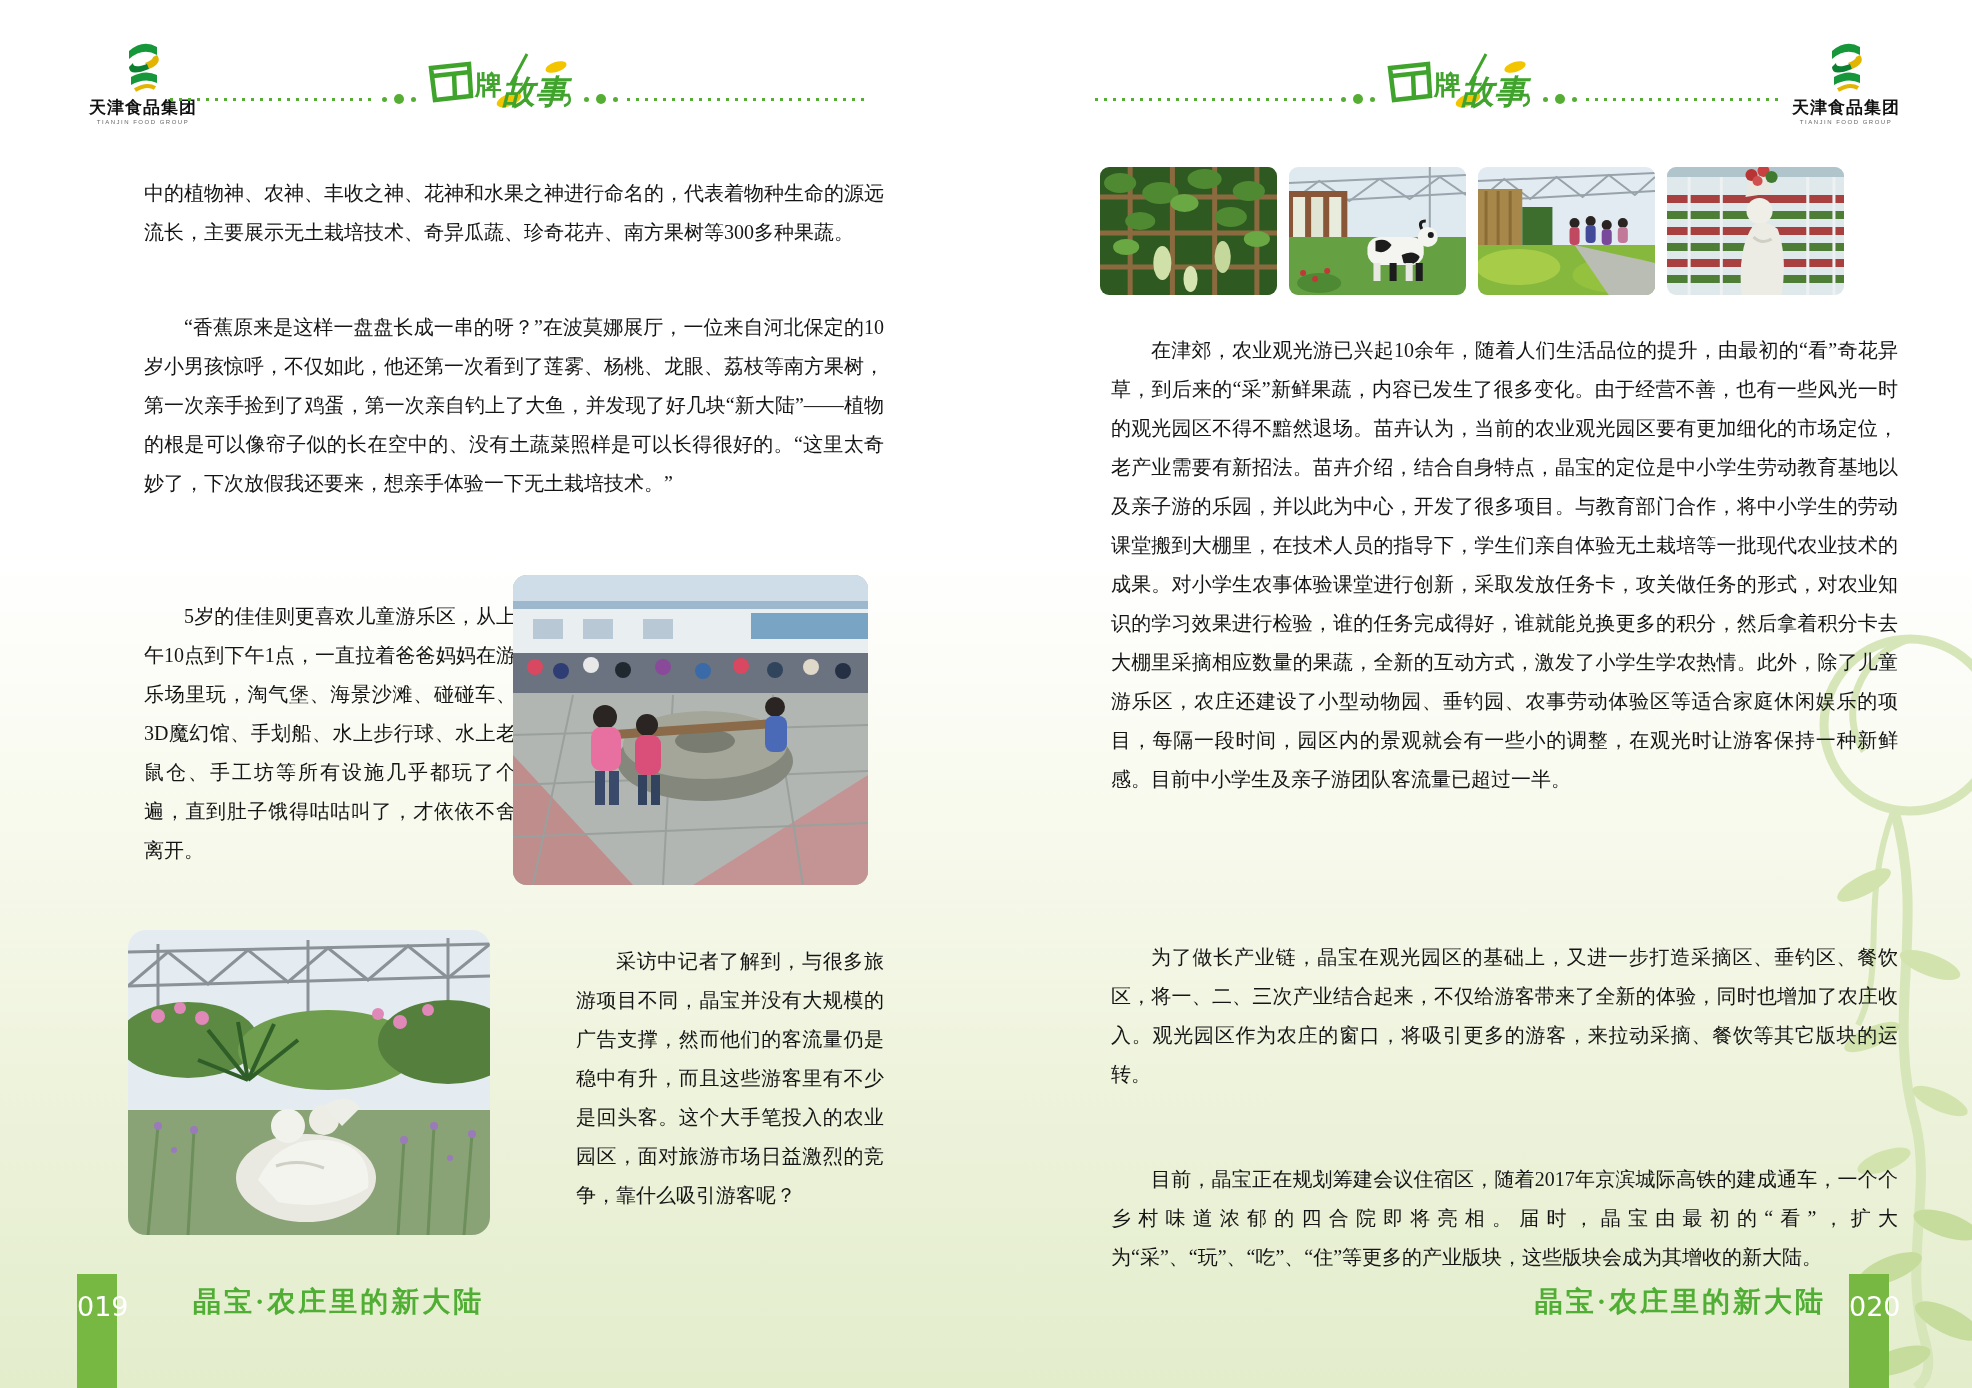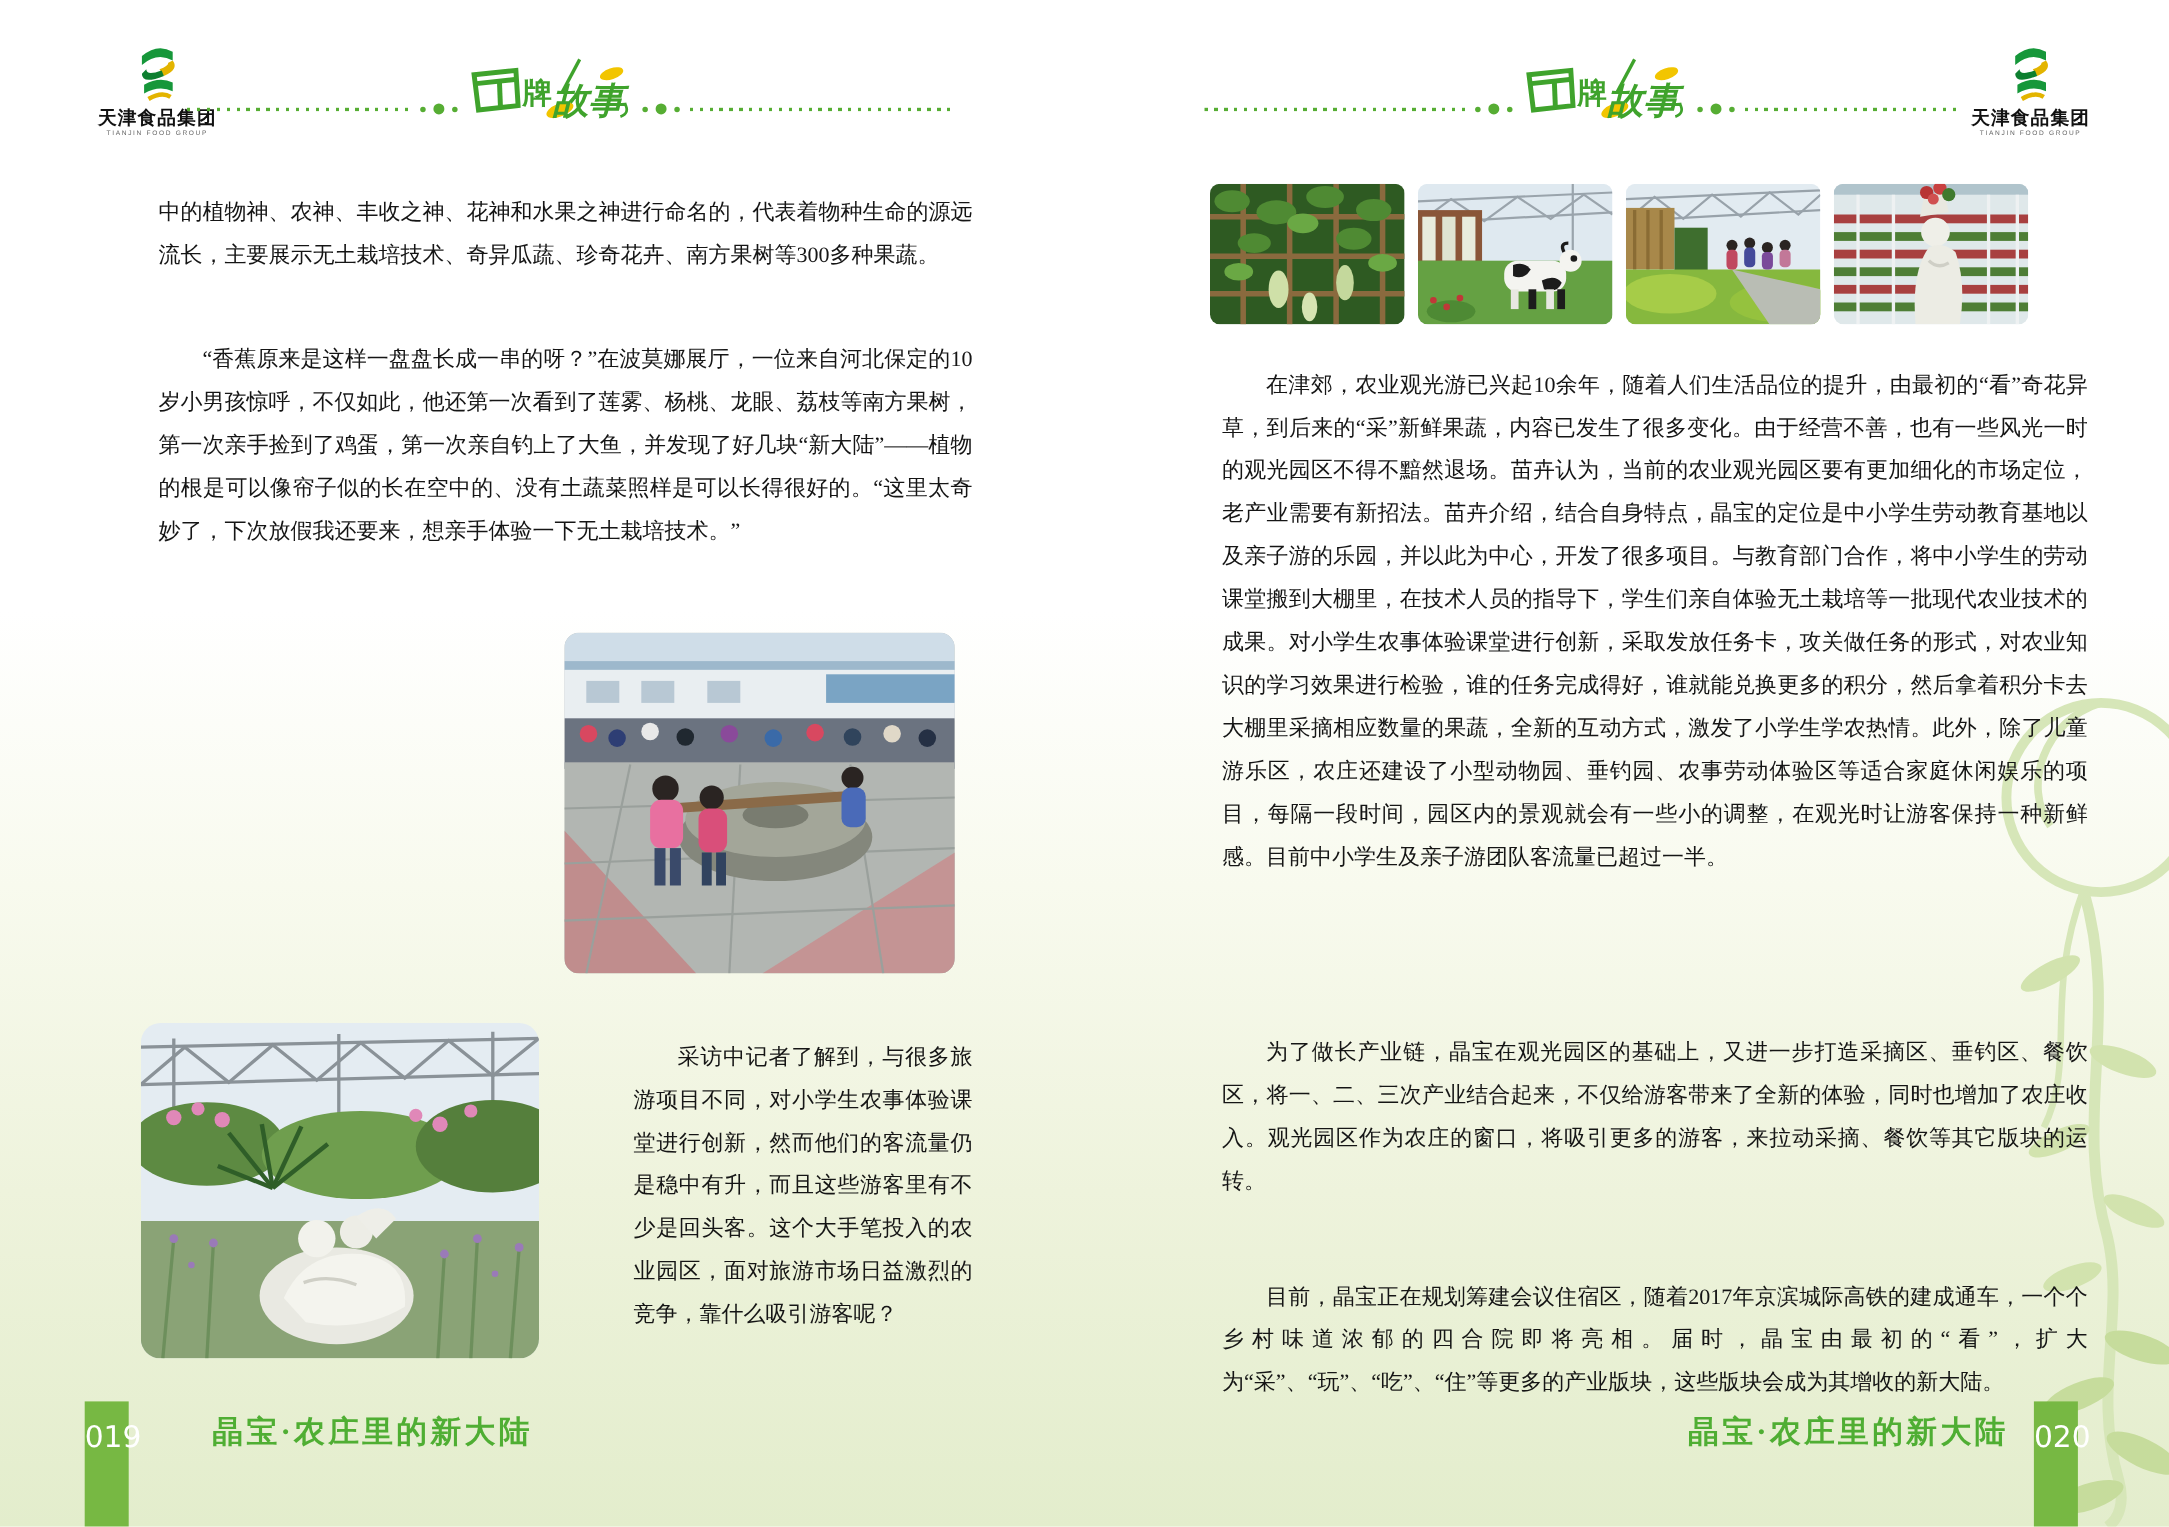--- a/index.html
+++ b/index.html
@@ -136,21 +136,22 @@
         <path d="M8 39 Q22 31 34 37 L34 45 Q22 39 8 47 Z" fill="#16973a"></path>
         <path d="M12 52 Q24 45 32 50" stroke="#e3b400" stroke-width="4" fill="none"></path>
       </svg>
       <div class="brand-name">天津食品集团</div>
       <div class="brand-en">TIANJIN FOOD GROUP</div>
     </div>
   </header>
 
   <p class="para lp-p1">中的植物神、农神、丰收之神、花神和水果之神进行命名的，代表着物种生命的源远流长，主要展示无土栽培技术、奇异瓜蔬、珍奇花卉、南方果树等300多种果蔬。</p>
   <p class="para indent lp-p2">“香蕉原来是这样一盘盘长成一串的呀？”在波莫娜展厅，一位来自河北保定的10岁小男孩惊呼，不仅如此，他还第一次看到了莲雾、杨桃、龙眼、荔枝等南方果树，第一次亲手捡到了鸡蛋，第一次亲自钓上了大鱼，并发现了好几块“新大陆”——植物的根是可以像帘子似的长在空中的、没有土蔬菜照样是可以长得很好的。“这里太奇妙了，下次放假我还要来，想亲手体验一下无土栽培技术。”</p>
-  <p class="para indent lp-p4">采访中记者了解到，与很多旅游项目不同，对小学生农事体验课堂进行创新，然而他们的客流量仍是稳中有升，而且这些游客里有不少是回头客。这个大手笔投入的农业园区，面对旅游市场日益激烈的竞争，靠什么吸引游客呢？</p>
+  <p class="para indent lp-p3">5岁的佳佳则更喜欢儿童游乐区，从上午10点到下午1点，一直拉着爸爸妈妈在游乐场里玩，淘气堡、海景沙滩、碰碰车、3D魔幻馆、手划船、水上步行球、水上老鼠仓、手工坊等所有设施几乎都玩了个遍，直到肚子饿得咕咕叫了，才依依不舍离开。</p>
+  <p class="para indent lp-p4">采访中记者了解到，与很多旅游项目不同，晶宝并没有大规模的广告支撑，然而他们的客流量仍是稳中有升，而且这些游客里有不少是回头客。这个大手笔投入的农业园区，面对旅游市场日益激烈的竞争，靠什么吸引游客呢？</p>
 
   <figure class="photo photo-millstone" style="margin:0">
     <svg viewBox="0 0 355 310" preserveAspectRatio="none">
       <rect width="355" height="310" fill="#b9bcb6"></rect>
       <rect width="355" height="78" fill="#cfdde8"></rect>
       <rect y="26" width="355" height="8" fill="#9db8cc"></rect>
       <rect y="34" width="355" height="46" fill="#e9eef1"></rect>
       <rect x="238" y="38" width="117" height="26" fill="#7aa4c4"></rect>
       <rect x="20" y="44" width="30" height="20" fill="#b8c8d4"></rect>
       <rect x="70" y="44" width="30" height="20" fill="#b8c8d4"></rect>

